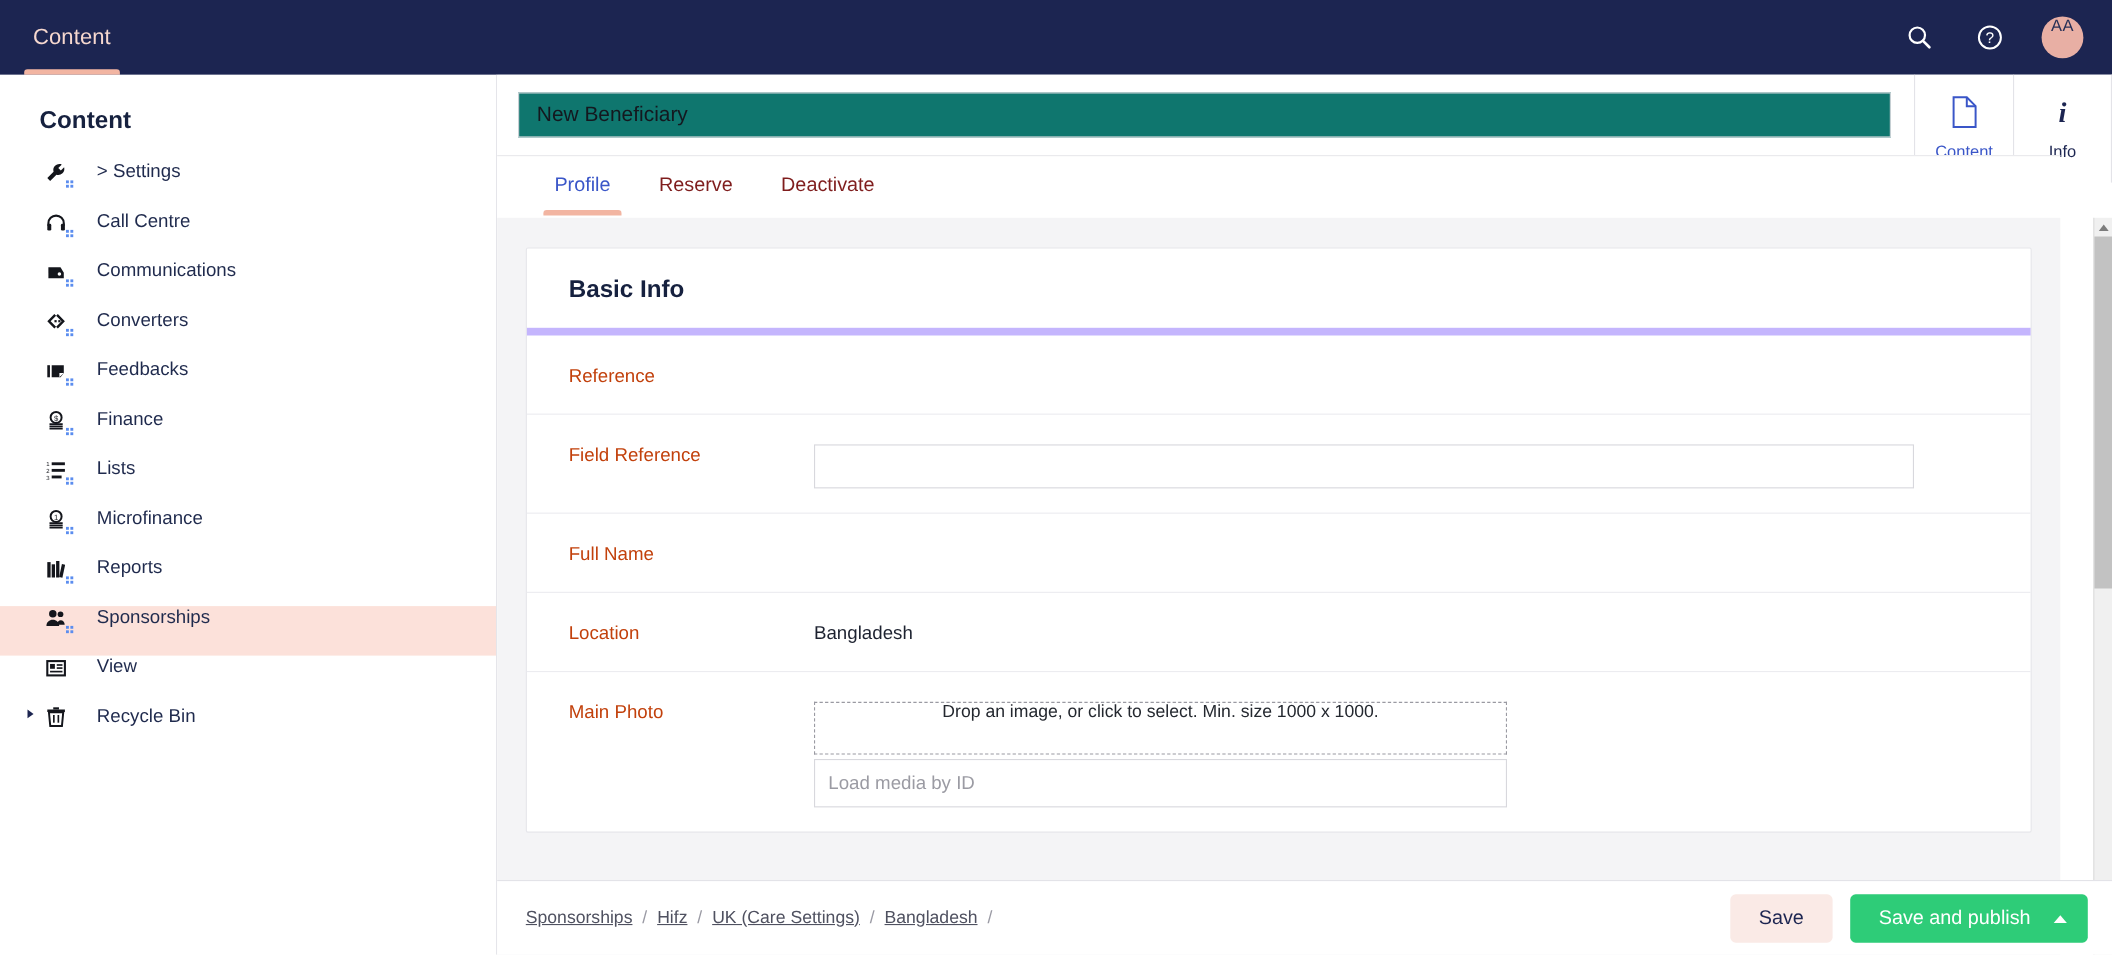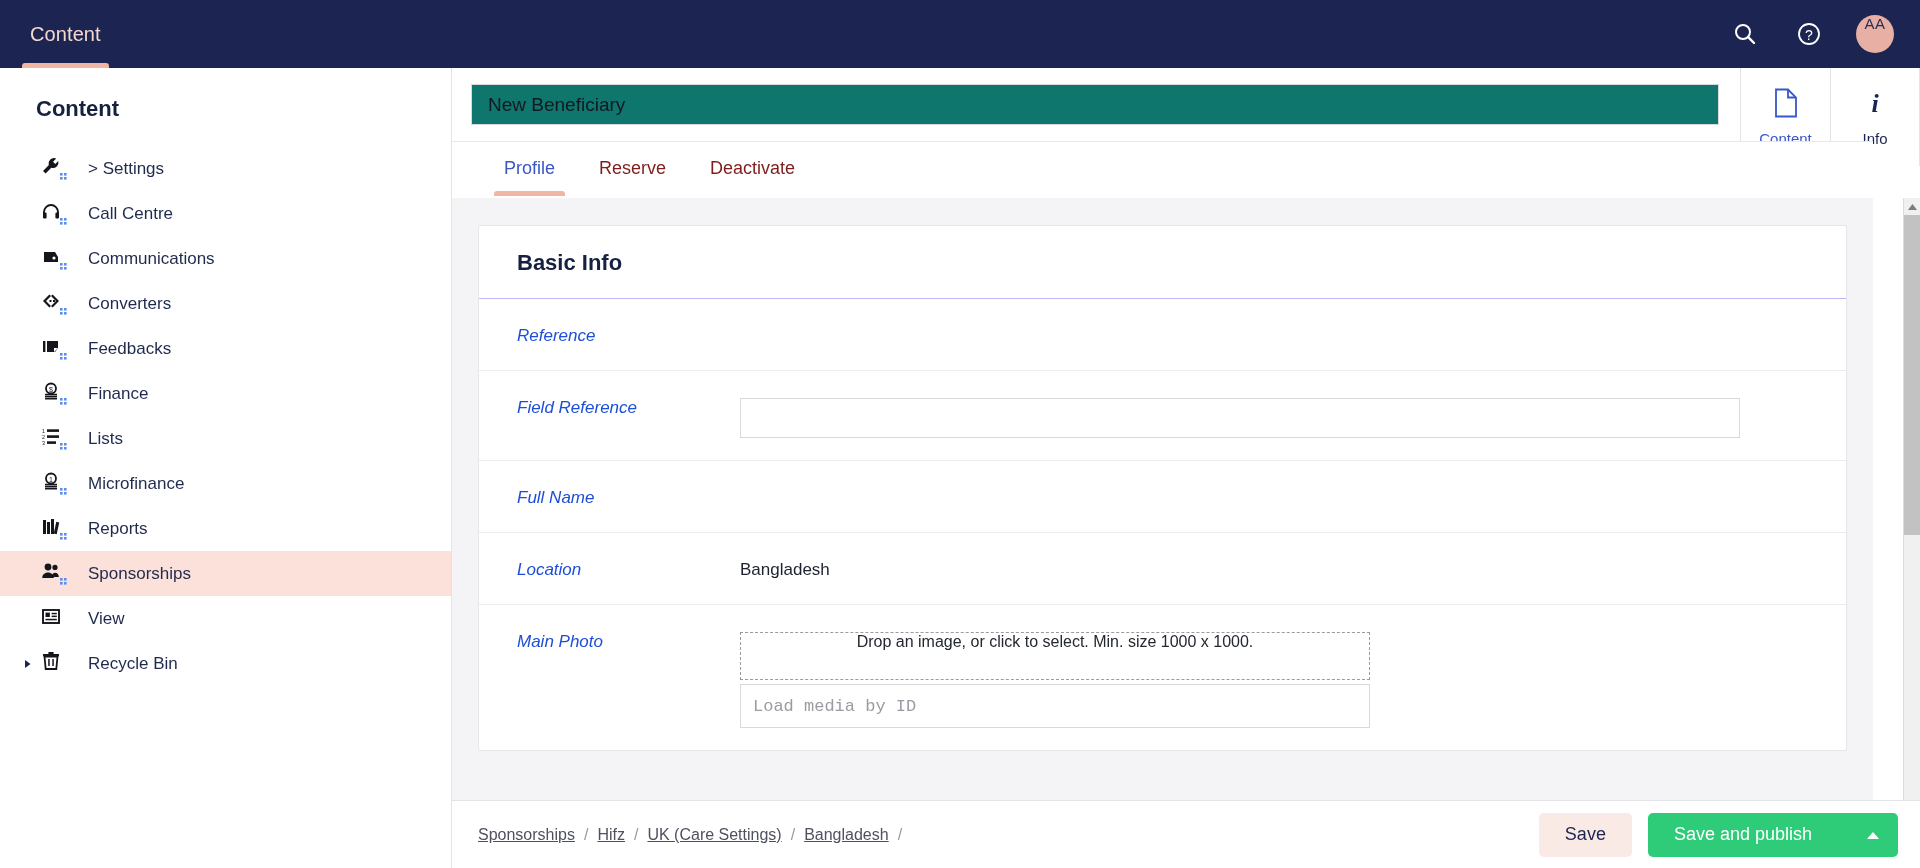--- a/index.html
+++ b/index.html
@@ -46,21 +46,21 @@
   .sidebar {
     position:absolute; left:0; top:68px; width:452px; height:800px;
     background:#ffffff; border-right:1px solid #e3e3e8;
     overflow:hidden;
   }
   .sidebar-title {
     font-size:22px; color:#16213f; font-weight:600;
     padding: 28px 0 24px 36px;
   }
   .nav-item {
-    display:flex; align-items:center;
+    display:flex; 
     height:45px; padding-left:20px; cursor:pointer;
     color:#1f2a4d; font-size:17px; position:relative;
   }
   .nav-item.active { background:#fce1da; }
   .nav-expander {
     width:16px; height:16px; display:flex; align-items:center; justify-content:center;
     flex:0 0 16px; margin-right:0px;
   }
   .nav-ico {
     width:36px; height:26px; flex:0 0 36px;
@@ -122,50 +122,50 @@
   .body-area {
     position:absolute; left:0; top:130px; width:1421px; height:670px;
     background:#f4f4f6; overflow:hidden;
   }
   .card {
     margin:27px 26px 0 26px; background:#ffffff;
     border:1px solid #e6e6ea; border-radius:2px;
   }
   .card-head {
     padding:24px 0 22px 38px; font-size:22px; color:#16213f; font-weight:600;
-    border-bottom:1px solid #c4b5fd;
+    border-bottom:7px solid #c4b5fd;
   }
   .frow {
     display:flex; align-items:flex-start;
     padding:22px 0 22px 38px;
     border-bottom:1px solid #ececf0;
     min-height:72px;
   }
   .frow:last-child { border-bottom:none; }
   .flabel {
     width:223px; flex:0 0 223px;
-    font-size:17px; color:#1d4ed8; padding-top:5px;font-style:italic;
+    font-size:17px; color:#c2410c; padding-top:5px;
   }
   .fvalue { flex:1; font-size:17px; color:#1d2230; padding-top:5px; }
   .ftext-input {
     width:1000px; height:40px; border:1px solid #d8d8dd; background:#fff;
     font-family:"Liberation Sans", sans-serif; font-size:16px;
     padding-left:12px; outline:none;
   }
   .dropzone {
     width:630px; height:48px;
     border:1px dashed #9a9aa2; background:#fff;
     display:flex; justify-content:center;
     font-size:16px; color:#24282f; cursor:pointer;
   }
   .media-id-input {
     margin-top:4px;
     width:630px; height:44px;
     border:1px solid #d8d8dd; background:#fff;
-    font-family:Liberation Mono, monospace;
+    font-family:Liberation Sans, sans-serif;
     font-size:17px; color:#9b9ba3;
     padding-left:12px; outline:none;
   }
   .media-id-input::placeholder { color:#9b9ba3; opacity:1; }
 
   
   .scrollbar {
     position:absolute; right:0; top:130px; width:17px; height:670px;
     background:#f0f0f0; border-left:1px solid #dcdcdc;
   }
@@ -192,21 +192,21 @@
     position:absolute; right:22px; display:flex; align-items:center; gap:16px;
   }
   .btn-save {
     background:#faeae6; color:#1c2551; border:none;
     height:44px; padding:0 26px; font-size:18px; border-radius:5px;
     font-family:"Liberation Sans", sans-serif; cursor:pointer;
   }
   .btn-publish {
     background:#2ecc78; color:#ffffff; border:none;
     height:44px; padding:0 18px 0 26px; font-size:18px; border-radius:5px;
-    display:flex; align-items:center; gap:54px;
+    display:flex; align-items:center; gap:20px;
     font-family:"Liberation Sans", sans-serif; cursor:pointer;
   }
   .caret-up { display:inline-block; }
 </style>
 </head>
 <body>
 
 <div id="app">
 
   <div class="topbar">

